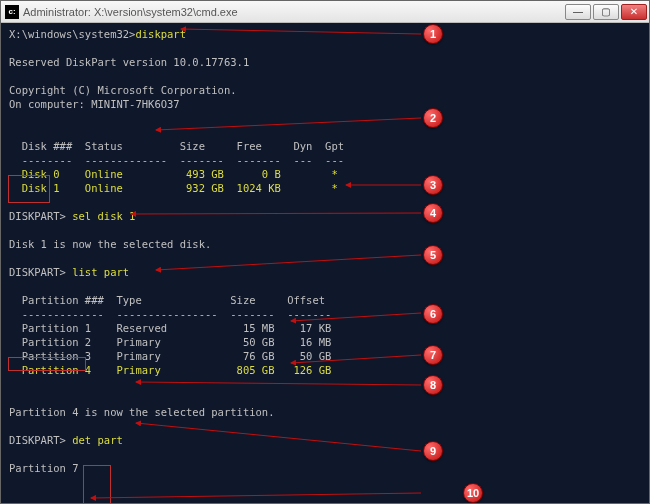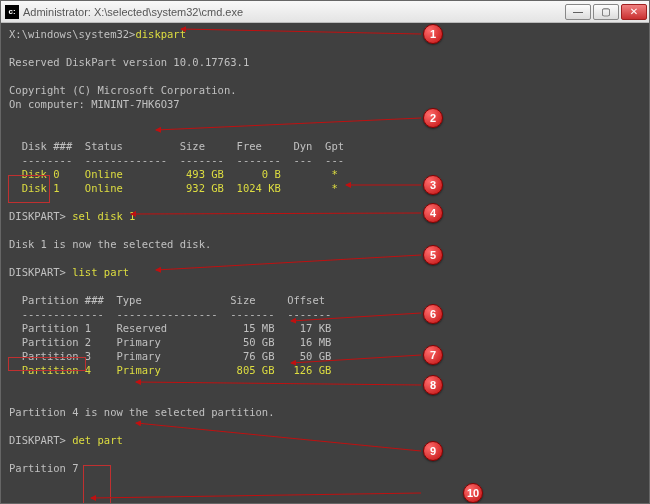--- a/index.html
+++ b/index.html
@@ -4,38 +4,38 @@
 <style>
   * { margin: 0; padding: 0; box-sizing: border-box; }
   body { background: #555; font-family: Consolas, monospace; font-size: 10.5px; width: 650px; height: 504px; overflow: hidden; position: relative; }
   .window { width: 650px; height: 504px; background: #f0f0f0; border: 1px solid #666; display: flex; flex-direction: column; }
   .titlebar { height: 22px; background: linear-gradient(#f8f8f8,#e4e4e4); border-bottom: 1px solid #bbb; display: flex; align-items: center; padding: 0 2px; font-size: 11px; font-family: "Segoe UI", Tahoma, sans-serif; color: #555; }
   .titlebar .icon { width: 14px; height: 14px; background: #000; margin: 0 4px 0 2px; display: flex; align-items: center; justify-content: center; color: #fff; font-size: 8px; font-weight: bold;}
   .titlebar .ttl { flex: 1; white-space: nowrap; overflow: hidden; }
   .winbtns { display: flex; gap: 2px; margin-left: auto; }
   .wbtn { width: 26px; height: 16px; border: 1px solid #888; background: linear-gradient(#fdfdfd,#dcdcdc); border-radius: 2px; display:flex; align-items:center; justify-content:center; font-size:10px; color:#333; }
   .wbtn.close { background: linear-gradient(#f08080,#c93030); color:#fff; border-color:#a02020;}
-  .term { flex:1; background:#404040; color:#c0c0c0; padding:4px 6px 2px 8px; overflow:hidden; line-height:14px; position:relative; }
+  .term { flex:1; background:#0f172a; color:#c0c0c0; padding:4px 6px 2px 8px; overflow:hidden; line-height:14px; position:relative; }
   .prompt { color:#c0c0c0; }
   .cmd { color:#dddd40; }
   .hdr { color:#c0c0c0; }
   .line { white-space: pre; }
   .box { border:1px solid #c03030; position:absolute; pointer-events:none; }
   .callout { position:absolute; width:20px; height:20px; border-radius:50%; background:radial-gradient(circle at 30% 30%, #ff6b6b,#c01010); color:#fff; font-family: Arial,sans-serif; font-size:11px; font-weight:bold; display:flex; align-items:center; justify-content:center; border:1px solid #800; box-shadow:0 1px 2px rgba(0,0,0,.5); }
   svg.arrow { position:absolute; pointer-events:none; top:0; left:0; }
   .dash { color:#c0c0c0; }
   .yel { color:#dddd40; }
 </style>
 </head>
 <body>
 
 <div class="window">
   <div class="titlebar">
     <div class="icon">c:</div>
-    <div class="ttl">Administrator: X:\selected\system32\cmd.exe</div>
+    <div class="ttl">Administrator: X:\version\system32\cmd.exe</div>
     <div class="winbtns">
       <div class="wbtn">—</div>
       <div class="wbtn">▢</div>
       <div class="wbtn close">✕</div>
     </div>
   </div>
 
   <div class="term">
     <div class="line"><span class="prompt">X:\windows\system32&gt;</span><span class="cmd">diskpart</span></div>
     <div class="line">&nbsp;</div>

